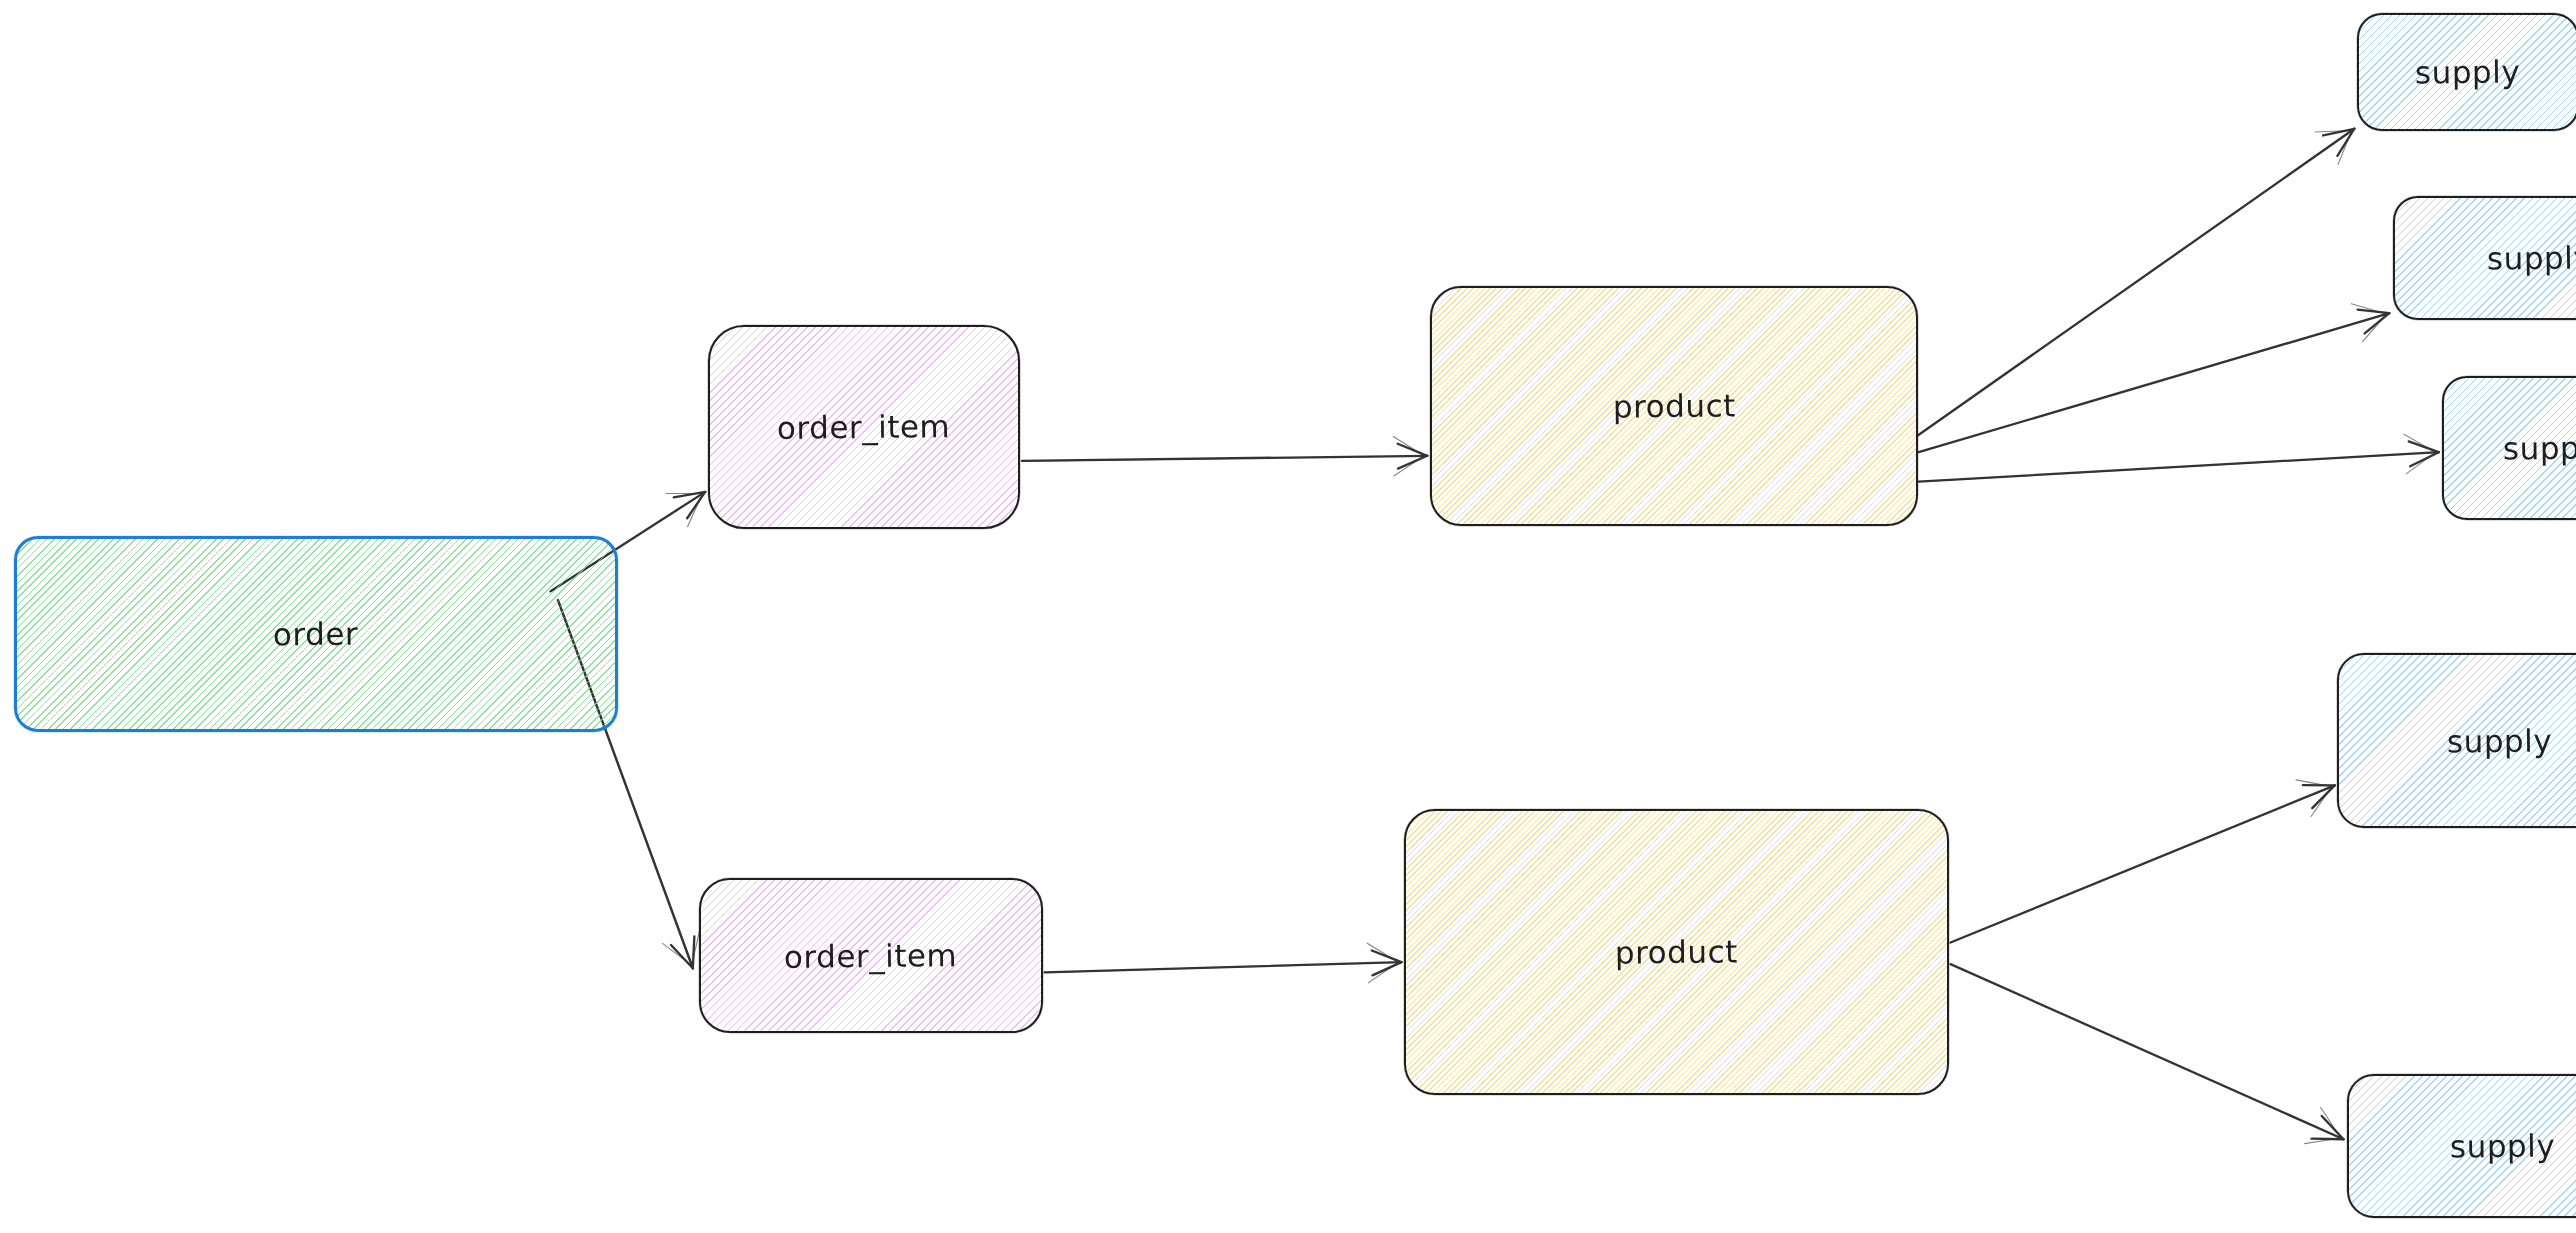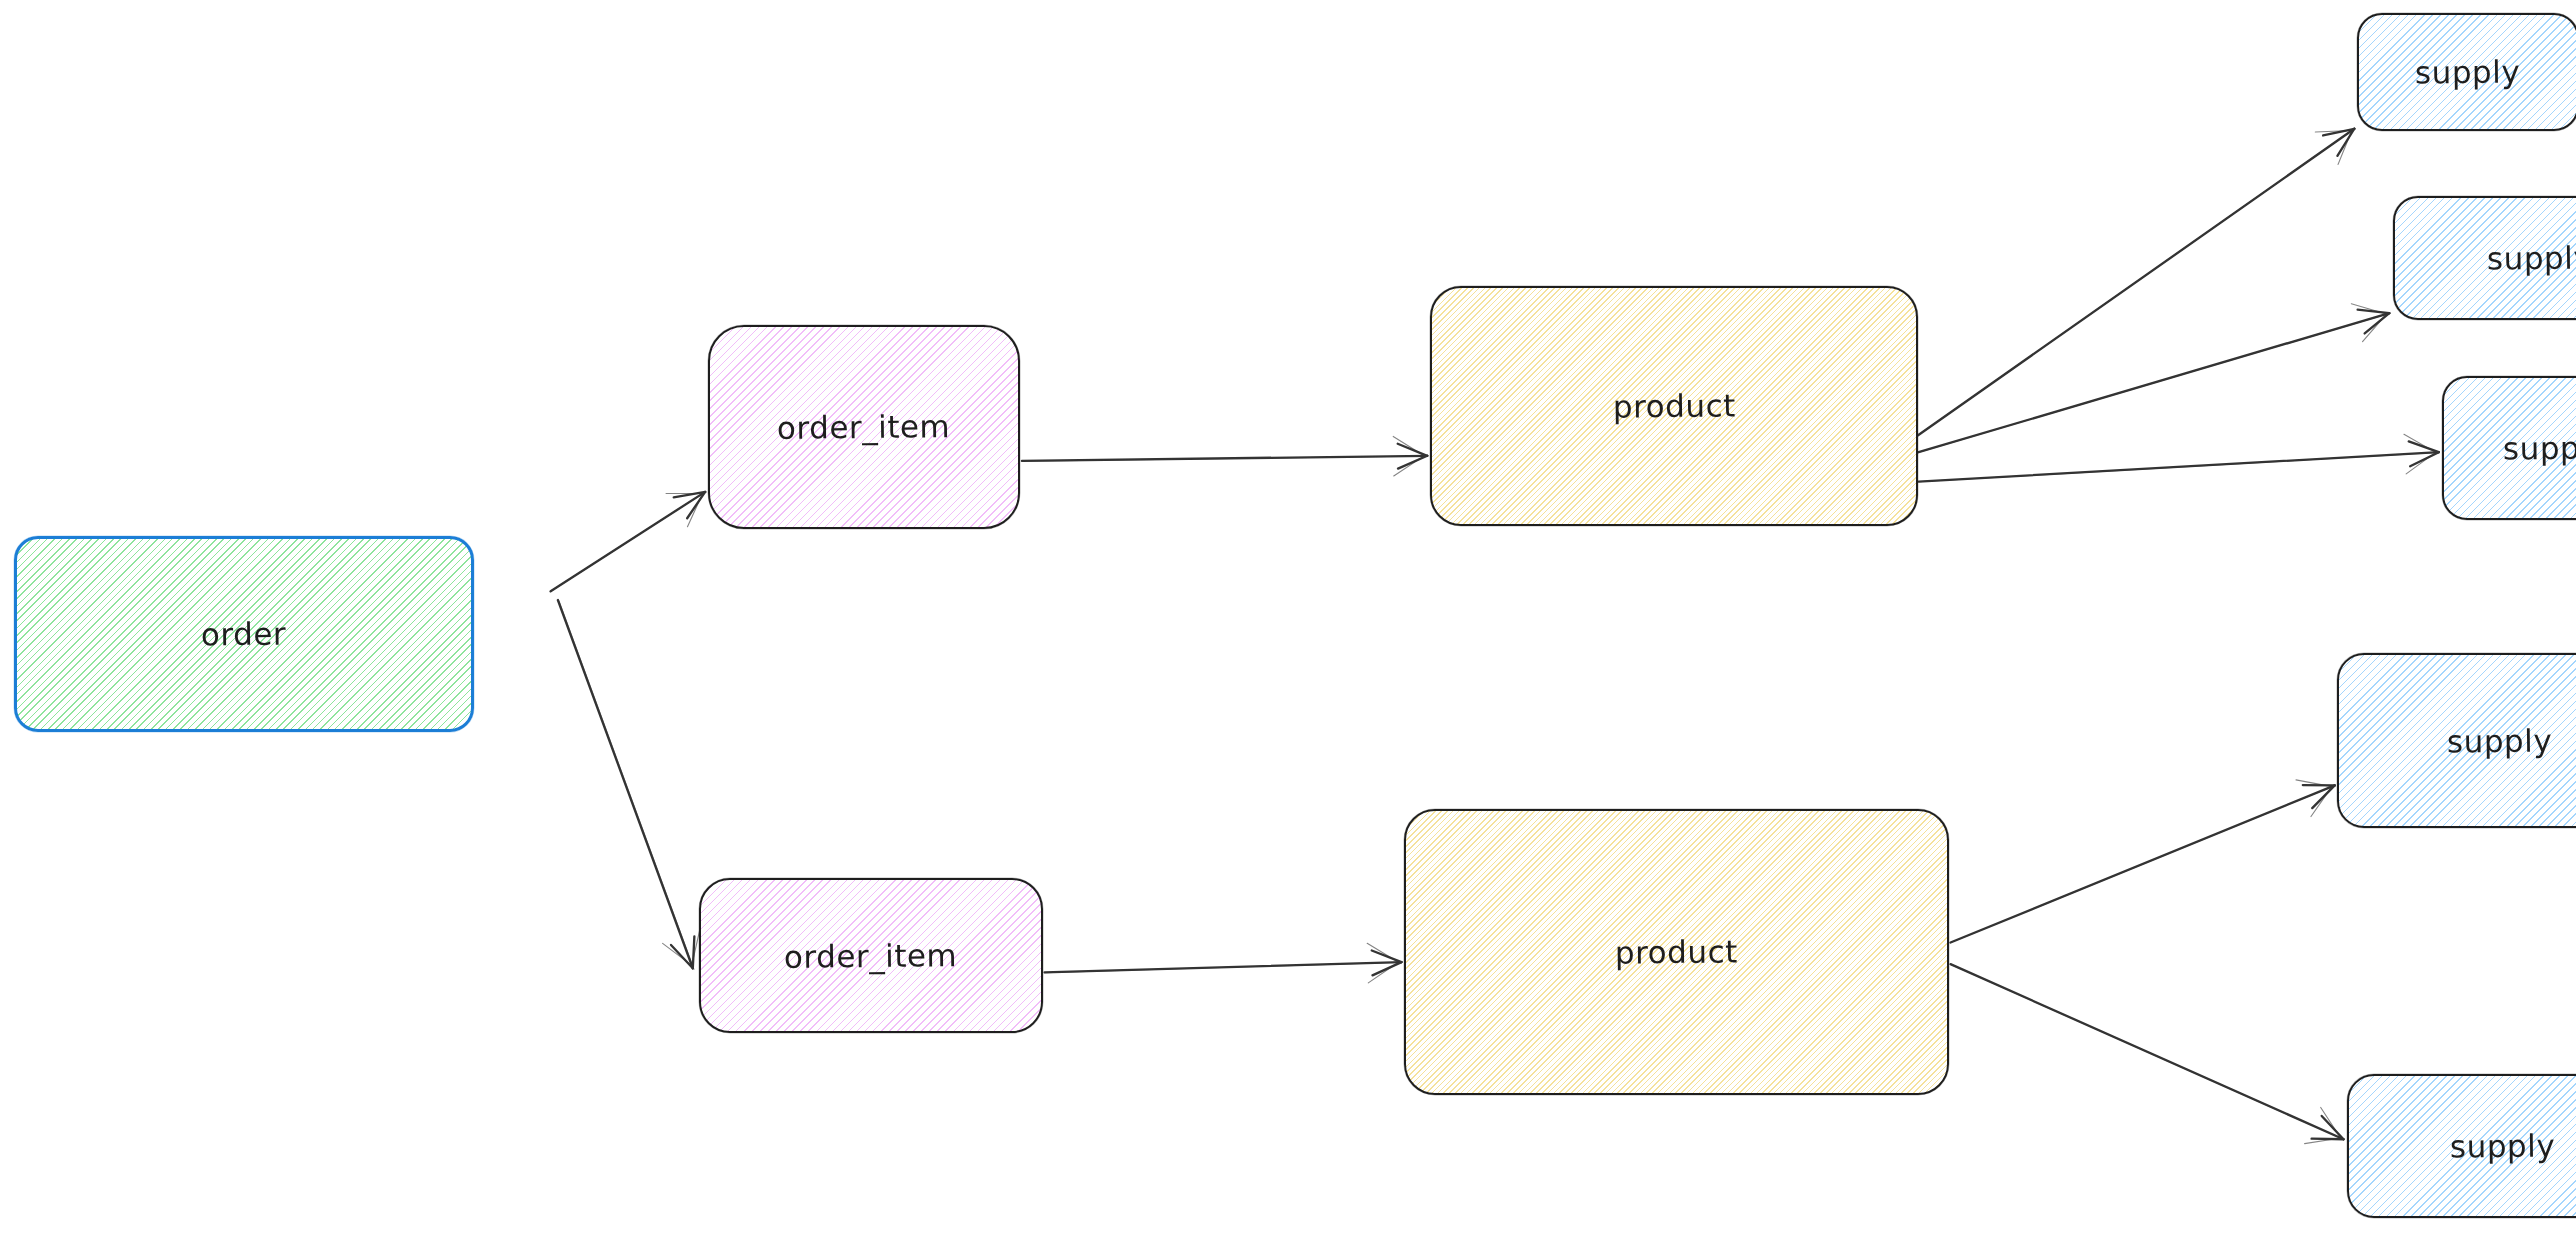--- a/index.html
+++ b/index.html
@@ -89,21 +89,21 @@
       <line x1="4470.0043825444955" y1="1524.2628322370185" x2="4532" y2="1525" stroke="#343434" stroke-width="4.5" stroke-linecap="round"></line>
       <line x1="4456.763763550306" y1="1514.2525014591395" x2="4526.4462440304205" y2="1527.270637494265" stroke="#343434" stroke-width="2.2" stroke-linecap="round" opacity="0.6"></line>
       <line x1="3786" y1="1872" x2="4549" y2="2212" stroke="#343434" stroke-width="4.5" stroke-linecap="round"></line>
       <line x1="3787.0175671780194" y1="1872.7164595387387" x2="4550.01756717802" y2="2212.7164595387385" stroke="#343434" stroke-width="2" stroke-linecap="round" opacity="0.55"></line>
       <line x1="4487.01142360547" y1="2210.8098753932813" x2="4549" y2="2212" stroke="#343434" stroke-width="4.5" stroke-linecap="round"></line>
       <line x1="4473.466062667904" y1="2220.403827170464" x2="4543.519502892973" y2="2209.5578387727533" stroke="#343434" stroke-width="2.2" stroke-linecap="round" opacity="0.6"></line>
       <line x1="4506.66588605861" y1="2166.7029493587333" x2="4549" y2="2212" stroke="#343434" stroke-width="4.5" stroke-linecap="round"></line>
       <line x1="4504.742442100502" y1="2150.2159521496646" x2="4543.519502892973" y2="2209.5578387727533" stroke="#343434" stroke-width="2.2" stroke-linecap="round" opacity="0.6"></line>
     </svg>
 
-  <div class="node" style="left: 14px; top: 536px; width: 460px; height: 196px; border-color: rgb(28, 126, 214); border-width: 3.1px; border-radius: 24px; background: repeating-linear-gradient(135deg, rgba(105, 219, 124, 0.75) 0px, rgba(105, 219, 124, 0.75) 1.1px, transparent 1.1px, transparent 5.2px); box-shadow: rgba(28, 126, 214, 0.3) 0px 0px 0px 0.5px;">
+  <div class="node" style="left: 14px; top: 536px; width: 604px; height: 196px; border-color: rgb(28, 126, 214); border-width: 3.1px; border-radius: 24px; background: repeating-linear-gradient(135deg, rgba(105, 219, 124, 0.75) 0px, rgba(105, 219, 124, 0.75) 1.1px, transparent 1.1px, transparent 5.2px); box-shadow: rgba(28, 126, 214, 0.3) 0px 0px 0px 0.5px;">
     <span class="label">order</span>
   </div>
   <div class="node" style="left: 708px; top: 325px; width: 312px; height: 204px; border-color: rgb(30, 30, 30); border-width: 2.6px; border-radius: 36px; background: repeating-linear-gradient(135deg, rgba(232, 147, 245, 0.6) 0px, rgba(232, 147, 245, 0.6) 1.1px, transparent 1.1px, transparent 5.7px); box-shadow: rgba(30, 30, 30, 0.3) 0px 0px 0px 0.5px;">
     <span class="label">order_item</span>
   </div>
   <div class="node" style="left: 699px; top: 878px; width: 344px; height: 155px; border-color: rgb(30, 30, 30); border-width: 2.6px; border-radius: 31px; background: repeating-linear-gradient(135deg, rgba(232, 147, 245, 0.6) 0px, rgba(232, 147, 245, 0.6) 1.1px, transparent 1.1px, transparent 5.7px); box-shadow: rgba(30, 30, 30, 0.3) 0px 0px 0px 0.5px;">
     <span class="label">order_item</span>
   </div>
   <div class="node" style="left: 1430px; top: 286px; width: 488px; height: 240px; border-color: rgb(30, 30, 30); border-width: 2.6px; border-radius: 31px; background: repeating-linear-gradient(135deg, rgba(237, 201, 73, 0.55) 0px, rgba(237, 201, 73, 0.55) 1.1px, transparent 1.1px, transparent 4.1px); box-shadow: rgba(30, 30, 30, 0.3) 0px 0px 0px 0.5px;">
     <span class="label">product</span>

